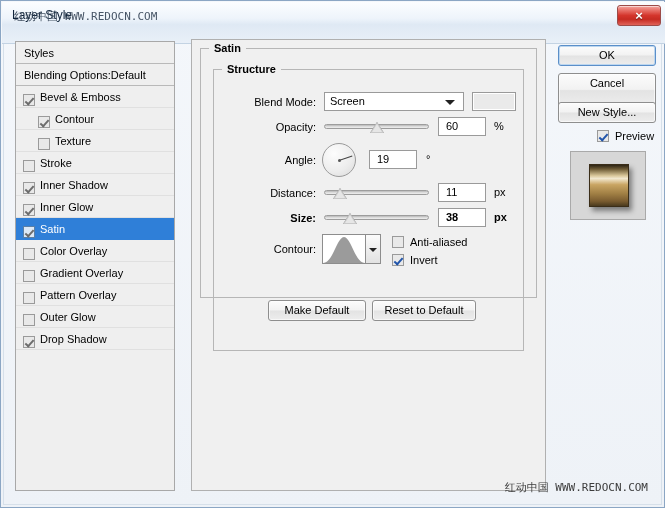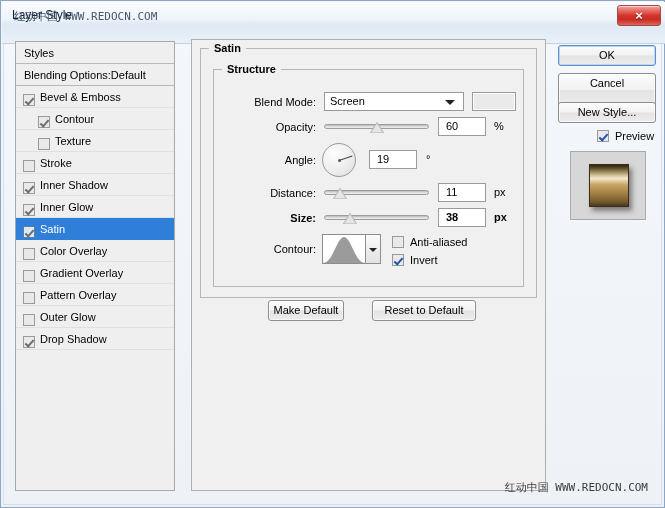--- a/index.html
+++ b/index.html
@@ -212,21 +212,21 @@
     padding: 0 5px;
     top: -7px;
     left: 8px;
     color: #000;
   }
   .group-structure {
     position: absolute;
     left: 12px;
     top: 20px;
     right: 12px;
-    height: 218px;
+    height: 282px;
     border: 1px solid #b6b6b6;
     box-sizing: border-box;
   }
 
   .field-row {
     position: absolute;
     left: 0;
     width: 100%;
     height: 20px;
   }
@@ -590,21 +590,21 @@
             <div class="chk-row" style="left:178px; top:2px;">
               <span class="cbox" id="cb-antialias"></span><span>Anti-aliased</span>
             </div>
             <div class="chk-row" style="left:178px; top:20px;">
               <span class="cbox on blue" id="cb-invert"></span><span>Invert</span>
             </div>
           </div>
         </div>
       </div>
 
-      <div class="btn" style="left:76px; top:260px; width:76px; height:21px; line-height:19px;">Make Default</div>
+      <div class="btn" style="left:76px; top:260px; width:98px; height:21px; line-height:19px;">Make Default</div>
       <div class="btn" style="left:180px; top:260px; width:104px; height:21px; line-height:19px;">Reset to Default</div>
     </div>
 
     <div class="btn default" style="left:557px; top:44px; width:98px; height:21px; line-height:19px;">OK</div>
     <div class="btn" style="left:557px; top:72px; width:98px; height:34px; line-height:19px;">Cancel</div>
     <div class="btn" style="left:557px; top:101px; width:98px; height:21px; line-height:19px;">New Style...</div>
 
     <div class="chk-row" style="left:596px; top:128px;">
       <span class="cbox on blue" id="cb-preview"></span><span>Preview</span>
     </div>

